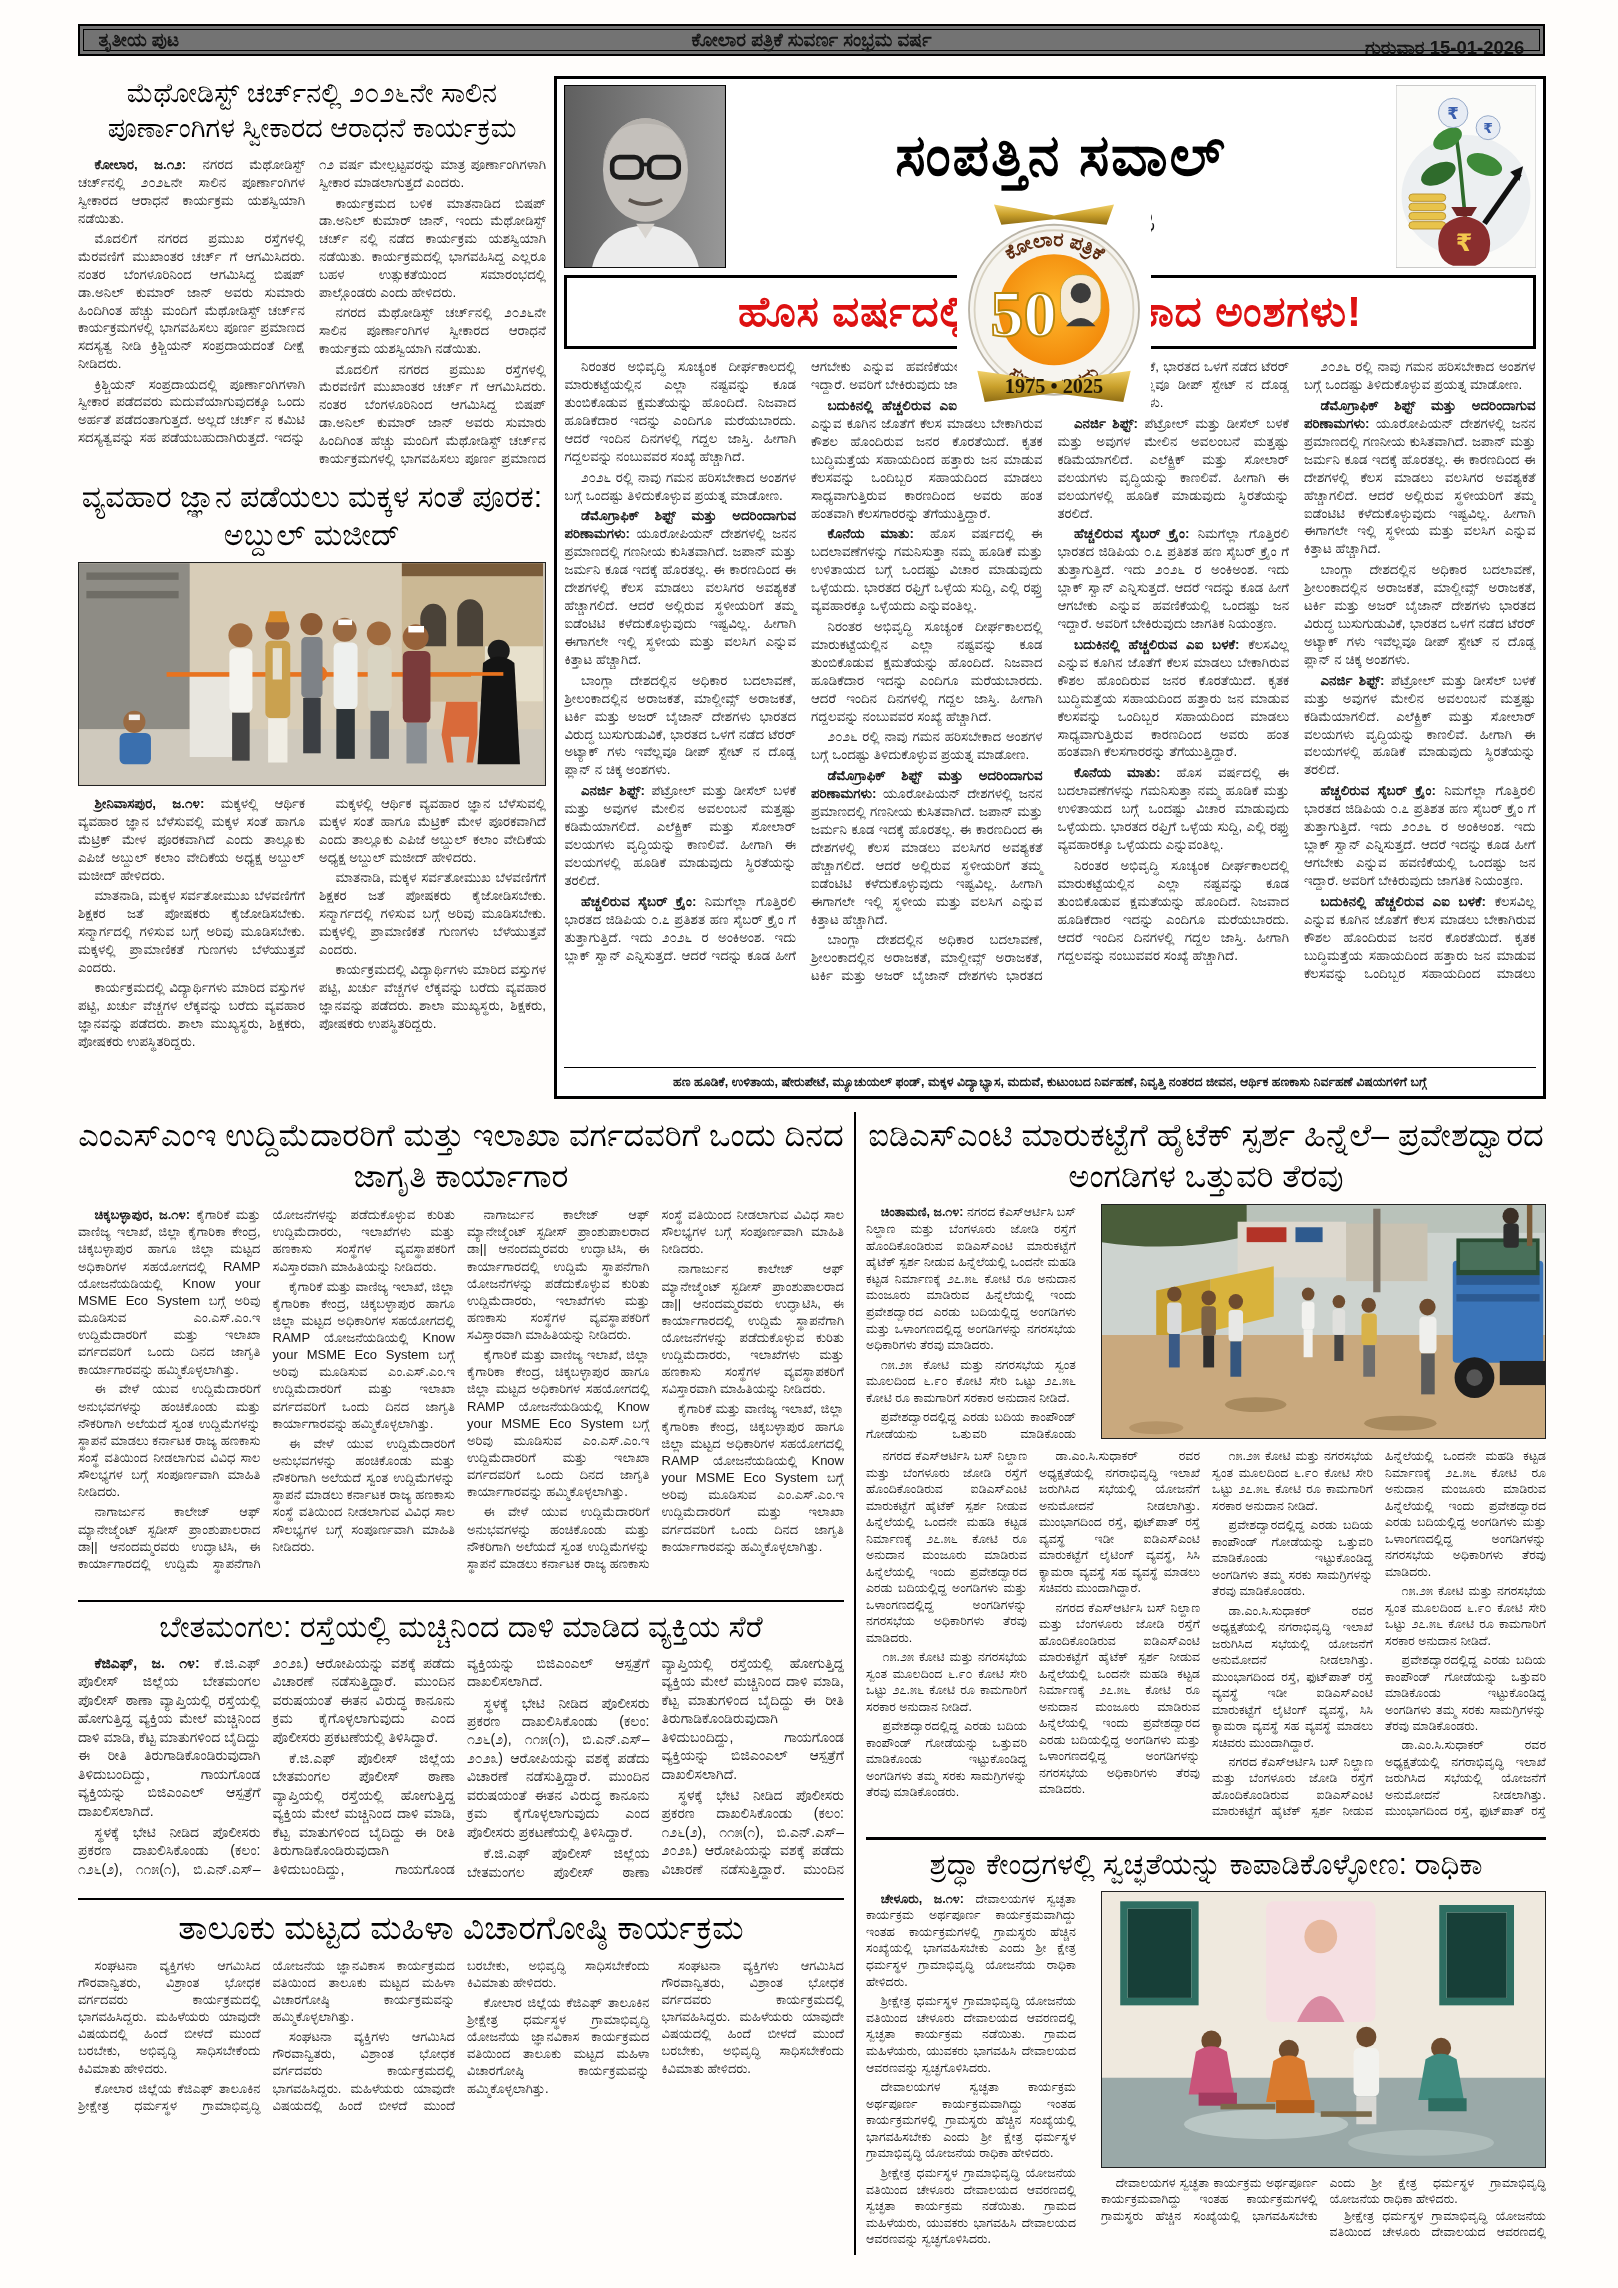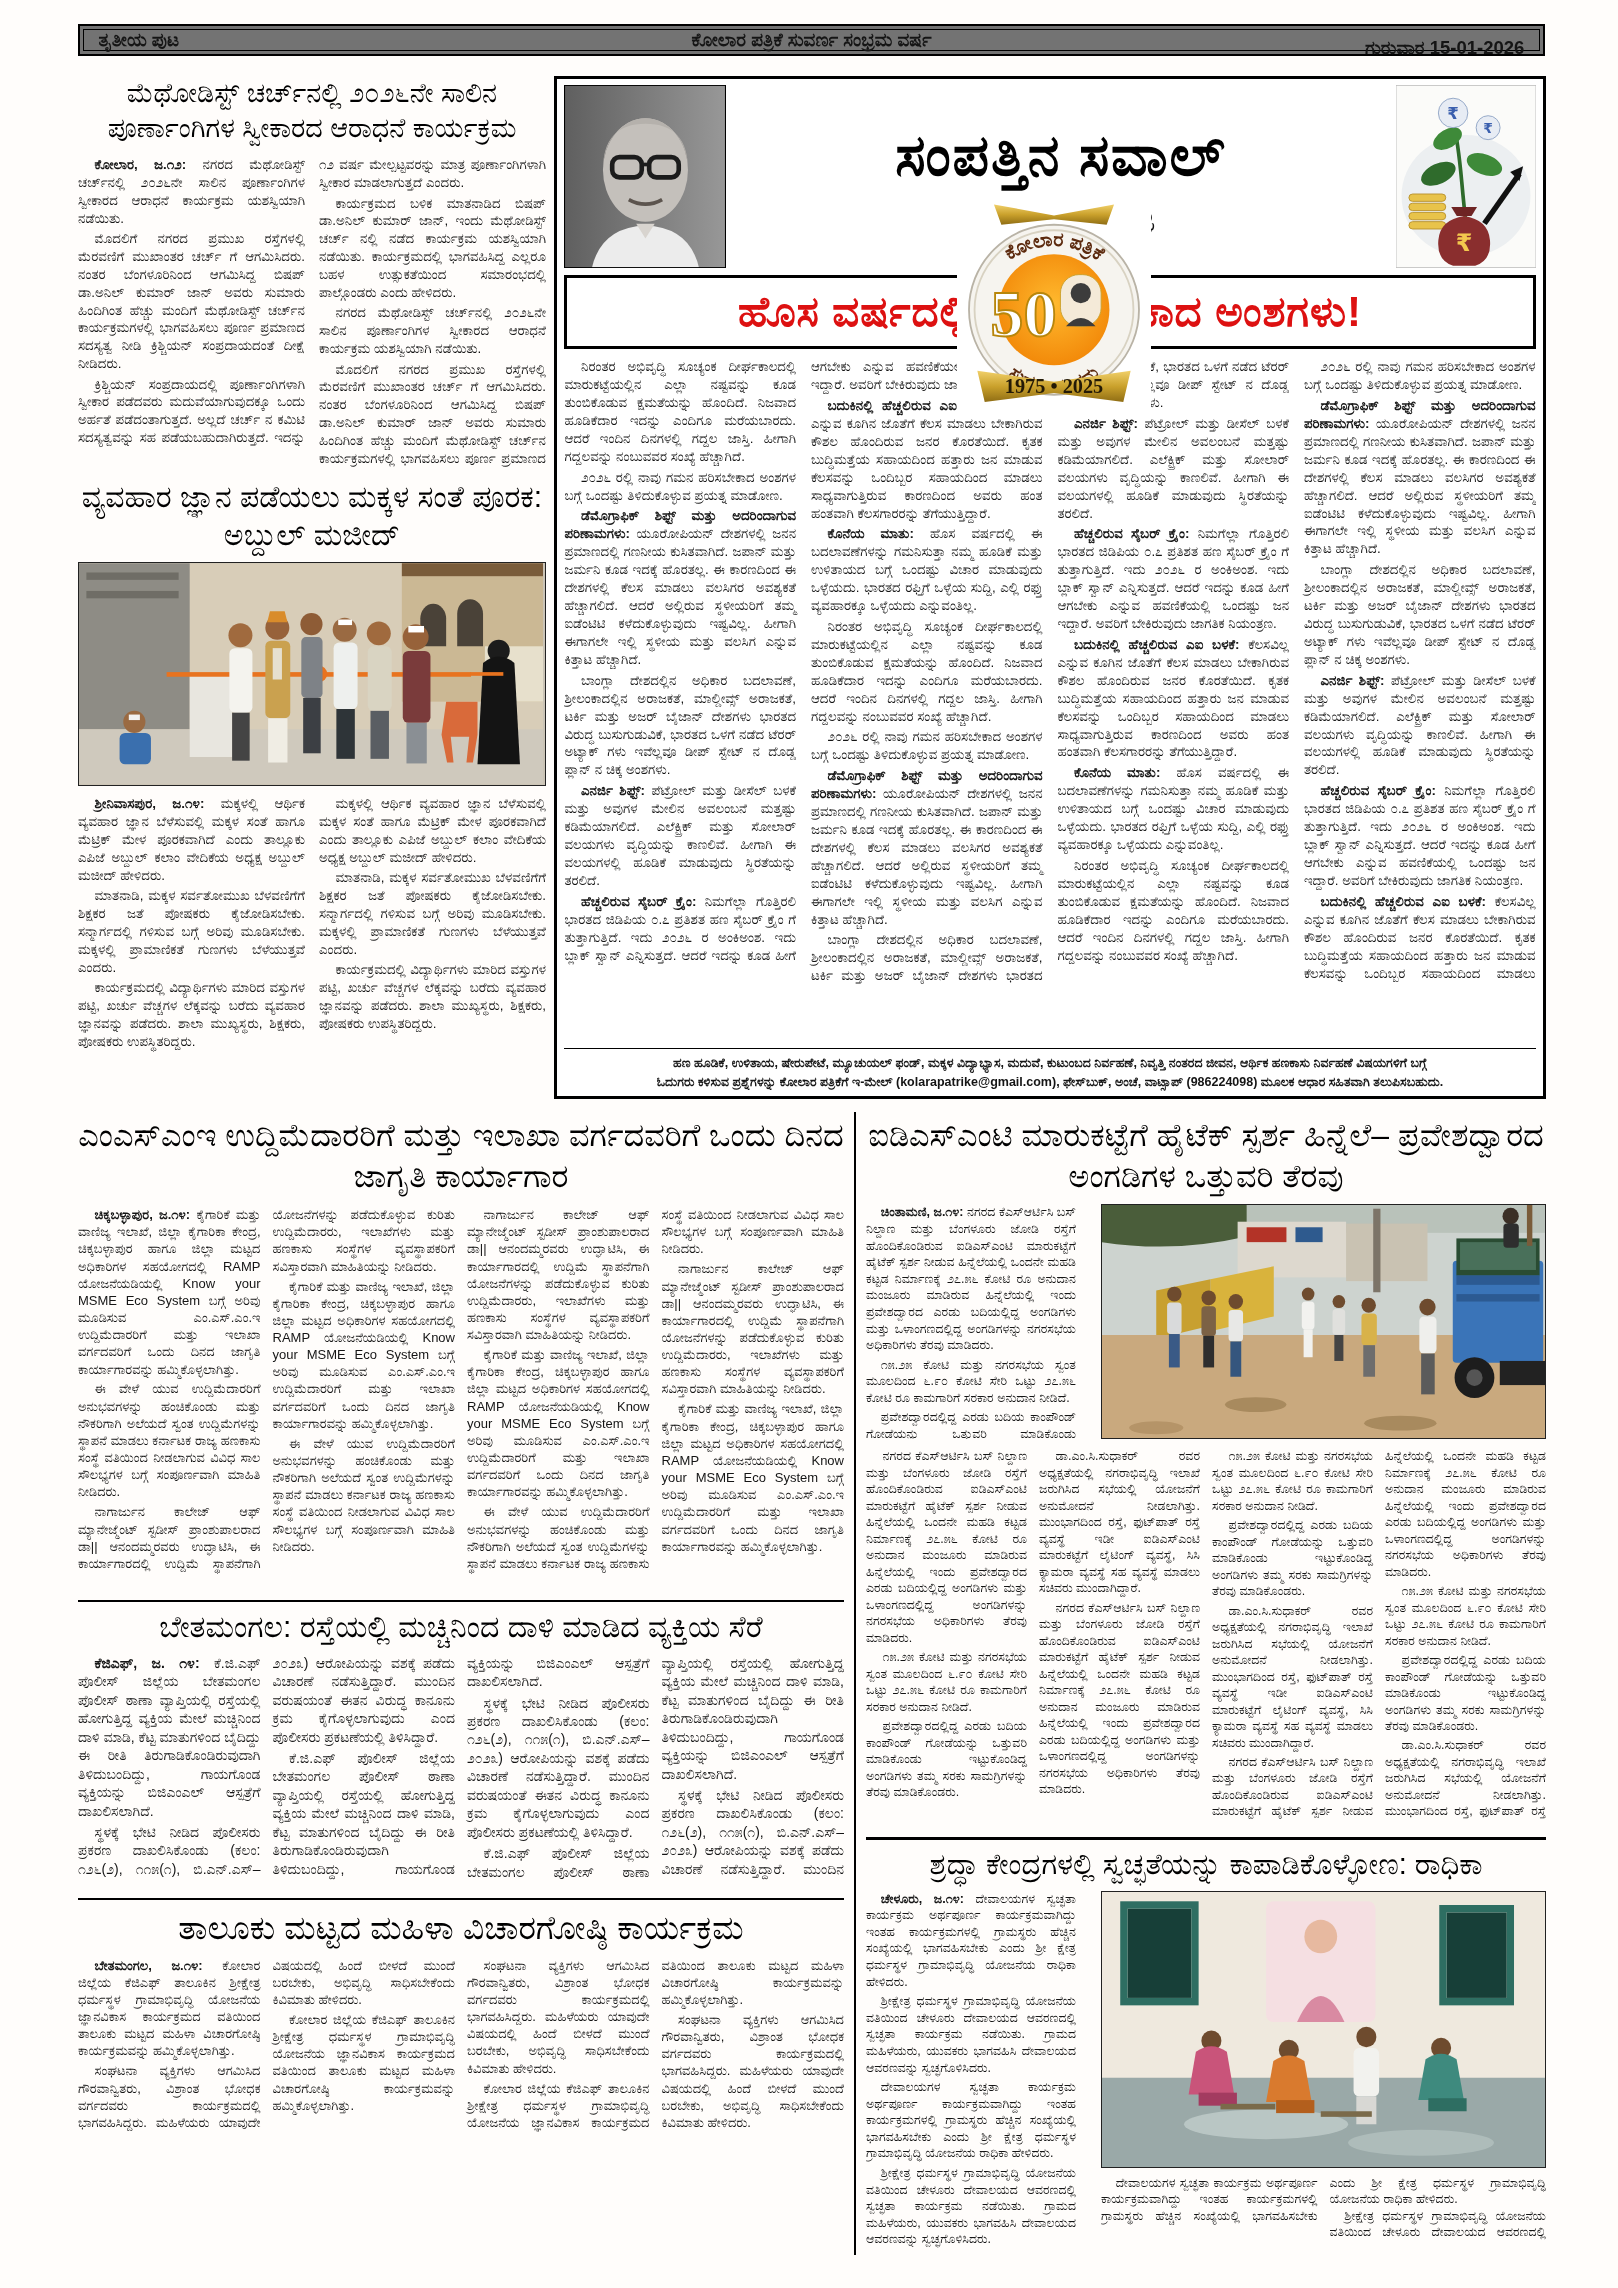--- a/index.html
+++ b/index.html
@@ -296,21 +296,20 @@
         <circle cx="134" cy="104" r="11" fill="#3c3c3c"></circle>
         <path d="M118 140 q16 -18 32 0 z" fill="#3c3c3c"></path>
 
         <path d="M22 188 L105 200 L188 188 L180 222 L105 212 L30 222 Z" fill="url(#gold)"></path>
         <text x="105" y="212" text-anchor="middle" font-size="22" font-weight="bold" fill="#241a06" font-family="Liberation Serif, serif">1975 • 2025</text>
       </svg>
     </div>
 
     <div class="feature-foot">
       <div>ಹಣ ಹೂಡಿಕೆ, ಉಳಿತಾಯ, ಷೇರುಪೇಟೆ, ಮ್ಯೂಚುಯಲ್ ಫಂಡ್, ಮಕ್ಕಳ ವಿದ್ಯಾಭ್ಯಾಸ, ಮದುವೆ, ಕುಟುಂಬದ ನಿರ್ವಹಣೆ, ನಿವೃತ್ತಿ ನಂತರದ ಜೀವನ, ಆರ್ಥಿಕ ಹಣಕಾಸು ನಿರ್ವಹಣೆ ವಿಷಯಗಳಿಗೆ ಬಗ್ಗೆ</div>
-      <div>ಓದುಗರು ಕಳಿಸುವ ಪ್ರಶ್ನೆಗಳನ್ನು ಕೋಲಾರ ಪತ್ರಿಕೆಗೆ ಇ-ಮೇಲ್ (kolarapatrike@gmail.com), ಫೇಸ್‌ಬುಕ್, ಅಂಚೆ, ವಾಟ್ಸಾಪ್ (986224098) ಮೂಲಕ ಆಧಾರ ಸಹಿತವಾಗಿ ತಲುಪಿಸಬಹುದು.</div>
     </div>
   </div>
 
   <div class="vr-mid"></div>
   <div class="hr" style="left:78px;top:1600px;width:766px;height:1.8px;"></div>
   <div class="hr" style="left:78px;top:1898px;width:766px;height:1.8px;"></div>
   <div class="hr" style="left:866px;top:1837px;width:680px;height:2.8px;"></div>
 
   <div class="art-msme">
     <h2 class="headline">ಎಂಎಸ್ಎಂಇ ಉದ್ದಿಮೆದಾರರಿಗೆ ಮತ್ತು ಇಲಾಖಾ ವರ್ಗದವರಿಗೆ ಒಂದು ದಿನದ ಜಾಗೃತಿ ಕಾರ್ಯಾಗಾರ</h2>
@@ -336,21 +335,20 @@
         <p>ಕೆ.ಜಿ.ಎಫ್ ಪೊಲೀಸ್ ಜಿಲ್ಲೆಯ ಬೇತಮಂಗಲ ಪೊಲೀಸ್ ಠಾಣಾ ವ್ಯಾಪ್ತಿಯಲ್ಲಿ ರಸ್ತೆಯಲ್ಲಿ ಹೋಗುತ್ತಿದ್ದ ವ್ಯಕ್ತಿಯ ಮೇಲೆ ಮಚ್ಚಿನಿಂದ ದಾಳಿ ಮಾಡಿ, ಕೆಟ್ಟ ಮಾತುಗಳಿಂದ ಬೈದಿದ್ದು ಈ ರೀತಿ ತಿರುಗಾಡಿಕೊಂಡಿರುವುದಾಗಿ ತಿಳಿದುಬಂದಿದ್ದು, ಗಾಯಗೊಂಡ ವ್ಯಕ್ತಿಯನ್ನು ಬಿಜಿಎಂಎಲ್ ಆಸ್ಪತ್ರೆಗೆ ದಾಖಲಿಸಲಾಗಿದೆ.</p>
         <p>ಸ್ಥಳಕ್ಕೆ ಭೇಟಿ ನೀಡಿದ ಪೊಲೀಸರು ಪ್ರಕರಣ ದಾಖಲಿಸಿಕೊಂಡು (ಕಲಂ: ೧೨೬(೨), ೧೧೫(೧), ಬಿ.ಎನ್.ಎಸ್–೨೦೨೩) ಆರೋಪಿಯನ್ನು ವಶಕ್ಕೆ ಪಡೆದು ವಿಚಾರಣೆ ನಡೆಸುತ್ತಿದ್ದಾರೆ. ಮುಂದಿನ ವರುಷಯಂತೆ ಈತನ ವಿರುದ್ಧ ಕಾನೂನು ಕ್ರಮ ಕೈಗೊಳ್ಳಲಾಗುವುದು ಎಂದ ಪೊಲೀಸರು ಪ್ರಕಟಣೆಯಲ್ಲಿ ತಿಳಿಸಿದ್ದಾರೆ.</p>
         <p>ಕೆ.ಜಿ.ಎಫ್ ಪೊಲೀಸ್ ಜಿಲ್ಲೆಯ ಬೇತಮಂಗಲ ಪೊಲೀಸ್ ಠಾಣಾ ವ್ಯಾಪ್ತಿಯಲ್ಲಿ ರಸ್ತೆಯಲ್ಲಿ ಹೋಗುತ್ತಿದ್ದ ವ್ಯಕ್ತಿಯ ಮೇಲೆ ಮಚ್ಚಿನಿಂದ ದಾಳಿ ಮಾಡಿ, ಕೆಟ್ಟ ಮಾತುಗಳಿಂದ ಬೈದಿದ್ದು ಈ ರೀತಿ ತಿರುಗಾಡಿಕೊಂಡಿರುವುದಾಗಿ ತಿಳಿದುಬಂದಿದ್ದು, ಗಾಯಗೊಂಡ ವ್ಯಕ್ತಿಯನ್ನು ಬಿಜಿಎಂಎಲ್ ಆಸ್ಪತ್ರೆಗೆ ದಾಖಲಿಸಲಾಗಿದೆ.</p>
         <p>ಸ್ಥಳಕ್ಕೆ ಭೇಟಿ ನೀಡಿದ ಪೊಲೀಸರು ಪ್ರಕರಣ ದಾಖಲಿಸಿಕೊಂಡು (ಕಲಂ: ೧೨೬(೨), ೧೧೫(೧), ಬಿ.ಎನ್.ಎಸ್–೨೦೨೩) ಆರೋಪಿಯನ್ನು ವಶಕ್ಕೆ ಪಡೆದು ವಿಚಾರಣೆ ನಡೆಸುತ್ತಿದ್ದಾರೆ. ಮುಂದಿನ ವರುಷಯಂತೆ ಈತನ ವಿರುದ್ಧ ಕಾನೂನು ಕ್ರಮ ಕೈಗೊಳ್ಳಲಾಗುವುದು ಎಂದ ಪೊಲೀಸರು ಪ್ರಕಟಣೆಯಲ್ಲಿ ತಿಳಿಸಿದ್ದಾರೆ.</p>
       </div>
   </div>
 
   <div class="art-taluk">
     <h2 class="headline">ತಾಲೂಕು ಮಟ್ಟದ ಮಹಿಳಾ ವಿಚಾರಗೋಷ್ಠಿ ಕಾರ್ಯಕ್ರಮ</h2>
     <div class="body-cols">
-        <p><b>ಬೇತಮಂಗಲ, ಜ.೧೪:</b> ಕೋಲಾರ ಜಿಲ್ಲೆಯ ಕೆಜಿಎಫ್ ತಾಲೂಕಿನ ಶ್ರೀಕ್ಷೇತ್ರ ಧರ್ಮಸ್ಥಳ ಗ್ರಾಮಾಭಿವೃದ್ಧಿ ಯೋಜನೆಯ ಜ್ಞಾನವಿಕಾಸ ಕಾರ್ಯಕ್ರಮದ ವತಿಯಿಂದ ತಾಲೂಕು ಮಟ್ಟದ ಮಹಿಳಾ ವಿಚಾರಗೋಷ್ಠಿ ಕಾರ್ಯಕ್ರಮವನ್ನು ಹಮ್ಮಿಕೊಳ್ಳಲಾಗಿತ್ತು.</p>
         <p>ಸಂಘಟನಾ ವ್ಯಕ್ತಿಗಳು ಆಗಮಿಸಿದ ಗೌರವಾನ್ವಿತರು, ವಿಶ್ರಾಂತ ಭೋಧಕ ವರ್ಗದವರು ಕಾರ್ಯಕ್ರಮದಲ್ಲಿ ಭಾಗವಹಿಸಿದ್ದರು. ಮಹಿಳೆಯರು ಯಾವುದೇ ವಿಷಯದಲ್ಲಿ ಹಿಂದೆ ಬೀಳದೆ ಮುಂದೆ ಬರಬೇಕು, ಅಭಿವೃದ್ಧಿ ಸಾಧಿಸಬೇಕೆಂದು ಕಿವಿಮಾತು ಹೇಳಿದರು.</p>
         <p>ಕೋಲಾರ ಜಿಲ್ಲೆಯ ಕೆಜಿಎಫ್ ತಾಲೂಕಿನ ಶ್ರೀಕ್ಷೇತ್ರ ಧರ್ಮಸ್ಥಳ ಗ್ರಾಮಾಭಿವೃದ್ಧಿ ಯೋಜನೆಯ ಜ್ಞಾನವಿಕಾಸ ಕಾರ್ಯಕ್ರಮದ ವತಿಯಿಂದ ತಾಲೂಕು ಮಟ್ಟದ ಮಹಿಳಾ ವಿಚಾರಗೋಷ್ಠಿ ಕಾರ್ಯಕ್ರಮವನ್ನು ಹಮ್ಮಿಕೊಳ್ಳಲಾಗಿತ್ತು.</p>
         <p>ಸಂಘಟನಾ ವ್ಯಕ್ತಿಗಳು ಆಗಮಿಸಿದ ಗೌರವಾನ್ವಿತರು, ವಿಶ್ರಾಂತ ಭೋಧಕ ವರ್ಗದವರು ಕಾರ್ಯಕ್ರಮದಲ್ಲಿ ಭಾಗವಹಿಸಿದ್ದರು. ಮಹಿಳೆಯರು ಯಾವುದೇ ವಿಷಯದಲ್ಲಿ ಹಿಂದೆ ಬೀಳದೆ ಮುಂದೆ ಬರಬೇಕು, ಅಭಿವೃದ್ಧಿ ಸಾಧಿಸಬೇಕೆಂದು ಕಿವಿಮಾತು ಹೇಳಿದರು.</p>
         <p>ಕೋಲಾರ ಜಿಲ್ಲೆಯ ಕೆಜಿಎಫ್ ತಾಲೂಕಿನ ಶ್ರೀಕ್ಷೇತ್ರ ಧರ್ಮಸ್ಥಳ ಗ್ರಾಮಾಭಿವೃದ್ಧಿ ಯೋಜನೆಯ ಜ್ಞಾನವಿಕಾಸ ಕಾರ್ಯಕ್ರಮದ ವತಿಯಿಂದ ತಾಲೂಕು ಮಟ್ಟದ ಮಹಿಳಾ ವಿಚಾರಗೋಷ್ಠಿ ಕಾರ್ಯಕ್ರಮವನ್ನು ಹಮ್ಮಿಕೊಳ್ಳಲಾಗಿತ್ತು.</p>
         <p>ಸಂಘಟನಾ ವ್ಯಕ್ತಿಗಳು ಆಗಮಿಸಿದ ಗೌರವಾನ್ವಿತರು, ವಿಶ್ರಾಂತ ಭೋಧಕ ವರ್ಗದವರು ಕಾರ್ಯಕ್ರಮದಲ್ಲಿ ಭಾಗವಹಿಸಿದ್ದರು. ಮಹಿಳೆಯರು ಯಾವುದೇ ವಿಷಯದಲ್ಲಿ ಹಿಂದೆ ಬೀಳದೆ ಮುಂದೆ ಬರಬೇಕು, ಅಭಿವೃದ್ಧಿ ಸಾಧಿಸಬೇಕೆಂದು ಕಿವಿಮಾತು ಹೇಳಿದರು.</p>
       </div>
   </div>
 
   <div class="art-idsmt">
     <h2 class="headline">ಐಡಿಎಸ್ಎಂಟಿ ಮಾರುಕಟ್ಟೆಗೆ ಹೈಟೆಕ್ ಸ್ಪರ್ಶ ಹಿನ್ನೆಲೆ– ಪ್ರವೇಶದ್ವಾರದ ಅಂಗಡಿಗಳ ಒತ್ತುವರಿ ತೆರವು</h2>

